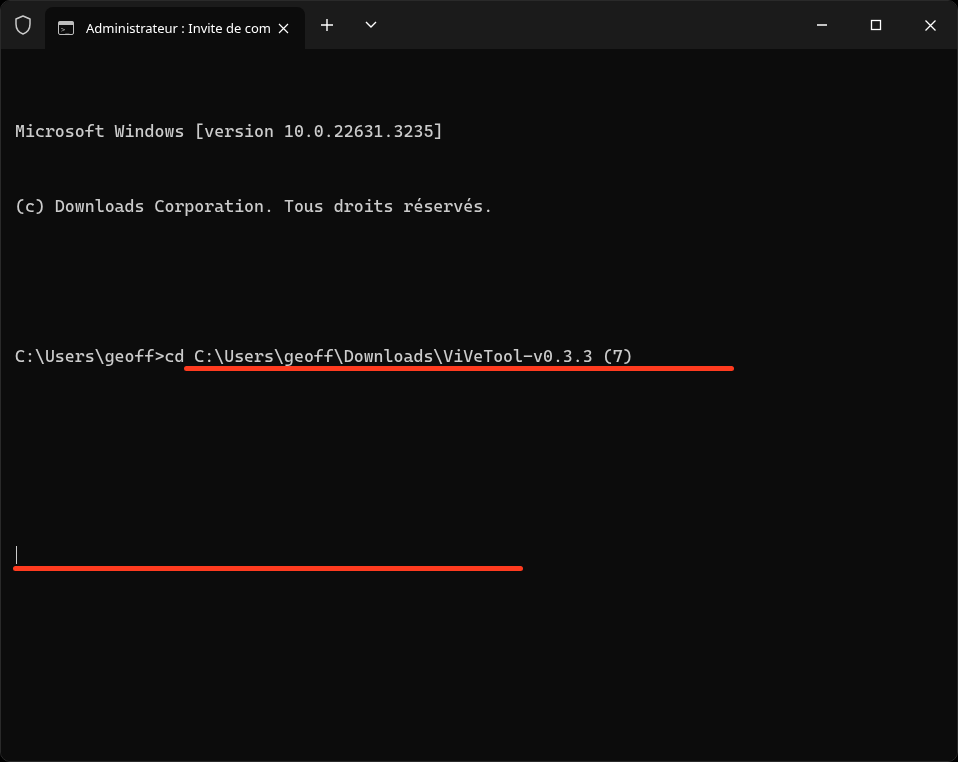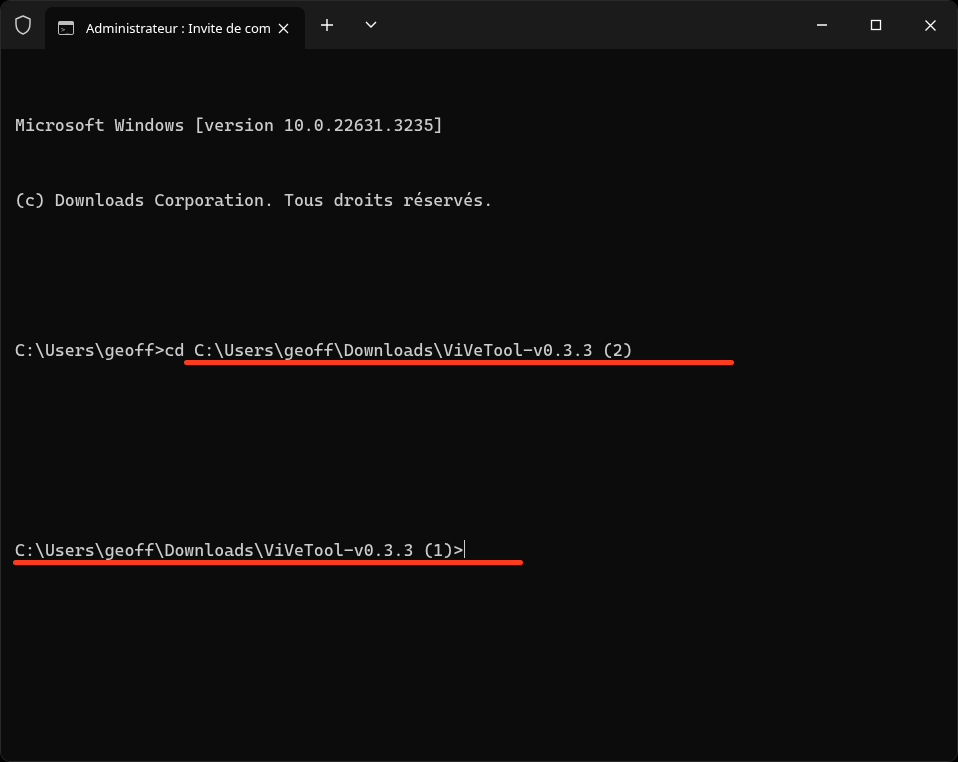--- a/index.html
+++ b/index.html
@@ -16,21 +16,21 @@
   .titlebar { height:48px; background:#1b1b1b; display:flex; align-items:stretch; color:#fff; }
   .left-slot { width:44px; display:flex; align-items:center; justify-content:center; }
   .tab { display:flex; align-items:center; background:#0c0c0c; border-top-left-radius:8px; border-top-right-radius:8px; margin-top:6px; padding:0 10px 0 12px; height:42px; min-width:260px; max-width:290px; }
   .tab .ticon { width:18px; height:18px; margin-right:10px; display:flex; align-items:center; justify-content:center; }
   .tab .tlabel { font-family:"Segoe UI",system-ui,sans-serif; font-size:13px; color:#fff; white-space:nowrap; overflow:hidden; text-overflow:clip; flex:1;text-align:right; }
   .tab .tclose { width:24px; height:24px; display:flex; align-items:center; justify-content:center; border-radius:4px; color:#fff; }
   .tb-btn { width:44px; display:flex; align-items:center; justify-content:center; color:#fff; }
   .spacer { flex:1; }
   .win-controls { display:flex; }
   .win-btn { width:54px; display:flex; align-items:center; justify-content:center; color:#fff; }
-  .terminal { flex:1; background:#0c0c0c; padding:14px 12px 12px 14px; font-size:17px; line-height:25px; color:#cccccc; white-space:pre; font-family:"Cascadia Mono","Consolas",monospace; position:relative; }
+  .terminal { flex:1; background:#0c0c0c; padding:20px 12px 12px 14px; font-size:17px; line-height:25px; color:#cccccc; white-space:pre; font-family:"Cascadia Mono","Consolas",monospace; position:relative; }
   .line { position:relative; }
   .underline { position:absolute; height:5px; background:#ff3b1f; border-radius:3px; }
   .caret { display:inline-block; width:1px; height:18px; background:#cccccc; vertical-align:-2px; margin-left:1px; }
   svg { display:block; }
 </style>
 </head>
 <body>
 
 <div class="window">
 
@@ -86,22 +86,22 @@
             <path d="M1.5 1.5 L11.5 11.5 M11.5 1.5 L1.5 11.5" stroke="#fff" stroke-width="1.3"></path>
           </svg>
       </div>
     </div>
   </div>
 
   <div class="terminal">
     <div class="line"><span>Microsoft Windows [version 10.0.22631.3235]</span></div>
     <div class="line"><span>(c) Downloads Corporation. Tous droits réservés.</span></div>
     <div class="line">&nbsp;</div>
-    <div class="line"><span>C:\Users\geoff&gt;</span><span>cd C:\Users\geoff\Downloads\ViVeTool-v0.3.3 (2)</span>
+    <div class="line"><span>C:\Users\geoff&gt;</span><span>cd C:\Users\geoff\Downloads\ViVeTool-v0.3.3 (7)</span>
       <div class="underline" style="left:169px; top:22px; width:550px;"></div>
     </div>
     <div class="line">&nbsp;</div>
-    <div class="line"><span>C:\Users\geoff\Downloads\ViVeTool-v0.3.3 (1)&gt;</span><span class="caret"></span>
+    <div class="line"><span class="caret"></span>
       <div class="underline" style="left:-2px; top:22px; width:510px;"></div>
     </div>
   </div>
 
 </div>
 
 </body></html>

